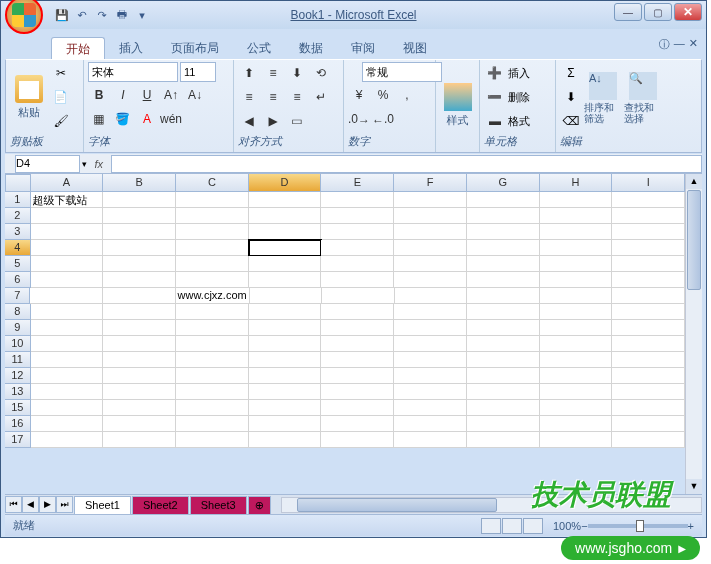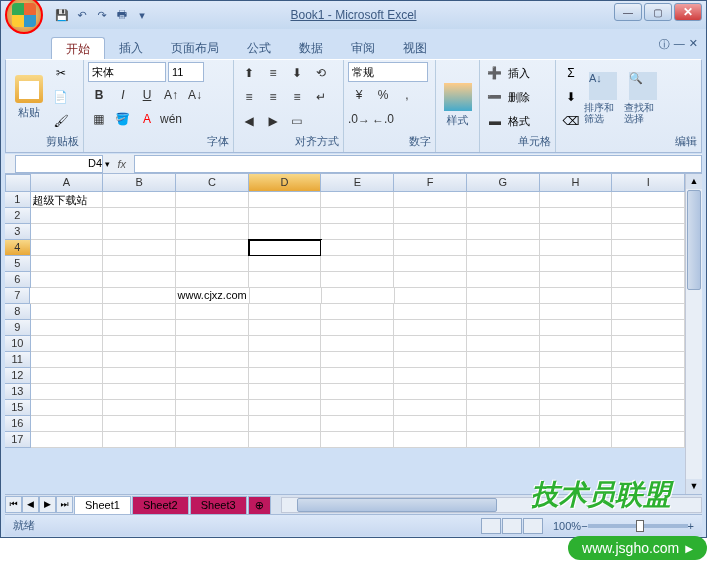--- a/index.html
+++ b/index.html
@@ -15,34 +15,34 @@
 .win-btn { width: 28px; height: 18px; background: linear-gradient(#e8eef8, #c0d4ec); border: 1px solid #7a9ac0; border-radius: 3px; display: flex; align-items: center; justify-content: center; font-size: 10px; color: #445; }
 .win-btn.close { background: linear-gradient(#f0a0a0, #d04040); color: #fff; font-size: 12px; font-weight: bold; }
 .tabs { display: flex; height: 22px; margin-top: 8px; padding-left: 50px; position: relative; }
 .tab { padding: 3px 14px; font-size: 12px; color: #3a5a82; cursor: pointer; }
 .tab.active { background: #fff; border: 1px solid #a0b8d8; border-bottom: none; border-radius: 3px 3px 0 0; color: #7f1d1d; }
 .tab-extras { position: absolute; right: 8px; display: flex; gap: 4px; }
 .tab-extras span { font-size: 11px; color: #3a5a82; cursor: pointer; }
 .ribbon { height: 94px; background: linear-gradient(#eaf1fa, #dfe9f6); border: 1px solid #a5bad8; border-top-color: #fff; display: flex; margin: 0 4px; }
 .rgroup { border-right: 1px solid #b8cce0; display: flex; flex-direction: column; padding: 2px 4px; }
 .rgroup-content { flex: 1; display: flex; gap: 2px; }
-.rgroup-label { font-size: 11px; color: #3a5a82; text-align: right; padding: 1px 0; }
+.rgroup-label { font-size: 11px; color: #3a5a82; text-align: left; padding: 1px 0; font-style: italic; }
 .big-btn { width: 38px; display: flex; flex-direction: column; align-items: center; justify-content: center; font-size: 11px; color: #3a5a82; gap: 2px; }
 .big-btn .ico { width: 28px; height: 28px; }
 .clipboard-ico { background: linear-gradient(#f8d888, #e8a838); border-radius: 3px; position: relative; }
 .clipboard-ico::before { content: ""; position: absolute; left: 4px; top: 6px; width: 20px; height: 18px; background: #fff; }
 .small-btns { display: flex; flex-direction: column; gap: 2px; }
 .sm-btn { width: 22px; height: 22px; display: flex; align-items: center; justify-content: center; font-size: 12px; }
 .font-col { display: flex; flex-direction: column; gap: 2px; }
 .font-row { display: flex; gap: 2px; }
 .combo { height: 20px; border: 1px solid #a0b8d8; background: #fff; font-size: 11px; padding: 1px 3px; display: flex; align-items: center; }
 .tbtn { width: 22px; height: 22px; border: 1px solid transparent; display: flex; align-items: center; justify-content: center; font-size: 12px; color: #333; }
-.number-fmt { width: 80px; }
+.number-fmt { width: 80px; margin-left: 14px; }
 .formula-bar { height: 20px; background: #e8eef6; display: flex; align-items: center; border-bottom: 1px solid #a5bad8; margin: 1px 4px 0; }
-.name-box { width: 88px; height: 18px; background: #fff; border: 1px solid #a0b8d8; margin-left: 10px; text-align: right; font-size: 11px; padding-top: 1px; }
+.name-box { width: 65px; height: 18px; background: #fff; border: 1px solid #a0b8d8; margin-left: 10px; text-align: left; font-size: 11px; padding-top: 1px; }
 .fx-lbl { margin: 8px 8px; font-size: 11px; font-style: italic; color: #555; }
 .formula-input { flex: 1; height: 18px; background: #fff; border: 1px solid #a0b8d8; }
 .sheet-area { position: relative; height: 320px; margin: 0 4px; display: flex; }
 .grid-main { flex: 1; overflow: hidden; }
 .col-headers { display: flex; height: 18px; }
 .corner { width: 26px; background: linear-gradient(#f0f4fa, #d8e2f0); border: 1px solid #a0b8d8; }
 .col-h { width: 74px; background: linear-gradient(#f0f4fa, #d8e2f0); border-right: 1px solid #a0b8d8; border-bottom: 1px solid #a0b8d8; text-align: center; font-size: 11px; line-height: 17px; color: #333; }
 .col-h.sel { background: linear-gradient(#f8d888, #e8a838); }
 .rows { }
 .row { display: flex; height: 16px; }
@@ -62,21 +62,21 @@
 .hscroll { flex: 1; margin-left: 10px; height: 16px; background: #e8eef6; position: relative; border: 1px solid #c0c8d8; }
 .hscroll .thumb { position: absolute; left: 15px; top: 0; bottom: 0; width: 200px; background: linear-gradient(#d0dcec, #b0c4e0); border: 1px solid #90a8c8; border-radius: 2px; }
 .statusbar { height: 22px; background: linear-gradient(#dce8f8, #c8d8f0); display: flex; align-items: center; padding: 0 8px; font-size: 11px; color: #3a5a82; margin: 0 4px; border-top: 1px solid #a5bad8; }
 .status-left { flex: 1; }
 .view-btns { display: flex; gap: 1px; margin-right: 10px; }
 .view-btn { width: 20px; height: 16px; border: 1px solid #90a8c8; background: #e8eef6; }
 .zoom { display: flex; align-items: center; }
 .zoom-slider { width: 100px; height: 4px; background: #a0b8d8; position: relative; }
 .zoom-slider .zthumb { position: absolute; left: 48px; top: -4px; width: 8px; height: 12px; background: #fff; border: 1px solid #666; }
 .watermark1 { position: absolute; right: 40px; bottom: 50px; font-size: 28px; font-weight: bold; font-style: italic; color: #2db030; text-shadow: 1px 1px 0 #fff, -1px -1px 0 #fff; font-family: "Microsoft YaHei", sans-serif; }
-.watermark2 { position: absolute; right: 4px; bottom: 4px; background: #2db030; color: #fff; padding: 4px 14px; font-size: 14px; border-radius: 14px; font-family: Arial; display: flex; align-items: center; gap: 6px; }
+.watermark2 { position: absolute; right: 11px; bottom: 4px; background: #2db030; color: #fff; padding: 4px 14px; font-size: 14px; border-radius: 14px; font-family: Arial; display: flex; align-items: center; gap: 6px; }
 .watermark2::after { content: "▶"; font-size: 10px; }
 </style>
 </head>
 <body>
 
 <div class="window">
   <div class="titlebar">
     <div class="office-btn"></div>
     <div class="qat">
       <span class="qat-btn">💾</span>
@@ -120,21 +120,21 @@
           <div class="sm-btn">📄</div>
           <div class="sm-btn">🖌</div>
         </div>
       </div>
       <div class="rgroup-label">剪贴板</div>
     </div>
 
     <div class="rgroup" style="width:150px">
       <div class="rgroup-content font-col">
         <div class="font-row">
-          <div class="combo" style="width:78px">宋体</div>
+          <div class="combo" style="width:90px">宋体</div>
           <div class="combo" style="width:36px">11</div>
         </div>
         <div class="font-row">
           <div class="tbtn">
               <b>B</b>
             </div>
           <div class="tbtn">
               <i>I</i>
             </div>
           <div class="tbtn">

